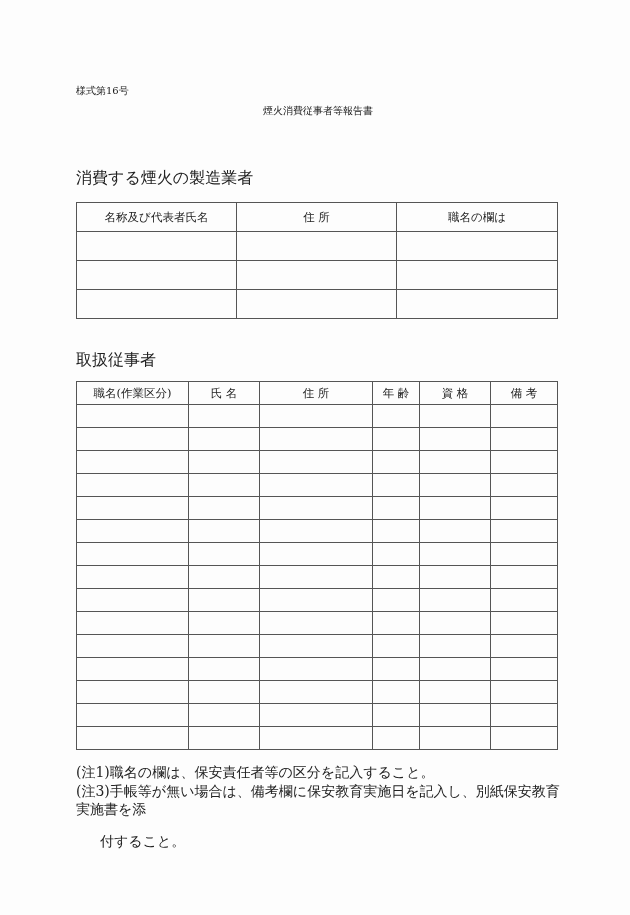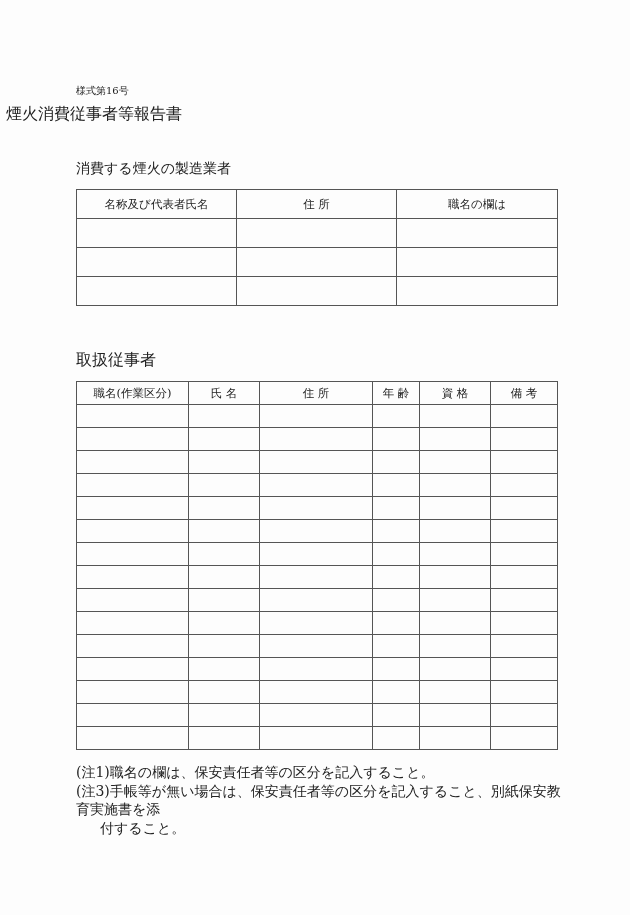--- a/index.html
+++ b/index.html
@@ -3,33 +3,33 @@
   <meta charset="utf-8">
   <style>
     html, body { margin: 0; padding: 0; }
     body {
       width: 630px; height: 915px; background: #fdfdfd; position: relative;
       font-family: "DejaVu Serif", "Liberation Serif", serif; color: #222;
       overflow: hidden;
     }
     .abs { position: absolute; }
     .form-no { left: 76px; top: 84px; font-size: 10px; }
-    .title { left: 0; width: 630px; top: 104px; text-align: left; font-size: 16px; padding-left: 6px; box-sizing: border-box; }
-    .sec1 { left: 76px; top: 160px; font-size: 14px; }
+    .title { left: 0; width: 630px; top: 104px; text-align: center; font-size: 10px; padding-left: 6px; box-sizing: border-box; }
+    .sec1 { left: 76px; top: 168px; font-size: 16px; }
     .sec2 { left: 76px; top: 350px; font-size: 16px; }
     table { border-collapse: collapse; position: absolute; table-layout: fixed; }
     td, th { border: 1px solid #555; padding: 0; font-weight: normal; font-size: 11.5px; text-align: center; }
-    .t1 { left: 76px; top: 189px; width: 481px; }
+    .t1 { left: 76px; top: 202px; width: 481px; }
     .t1 th { height: 28px; }
     .t1 td { height: 28px; }
     .t2 { left: 76px; top: 381px; width: 481px; }
     .t2 th { height: 22px; }
     .t2 td { height: 22px; }
     .notes { left: 76px; top: 763px; font-size: 14px; line-height: 18.5px; width: 490px; }
-    .note-cont { padding-left: 24px; }
+    .note-cont { padding-left: 24px; margin-top: 13px; }
   </style>
 </head>
 <body>
 
 <div class="abs form-no">様式第16号</div>
 <div class="abs title">煙火消費従事者等報告書</div>
 
 <div class="abs sec1">消費する煙火の製造業者</div>
 
 <table class="t1">
@@ -204,15 +204,15 @@
         <td></td>
         <td></td>
         <td></td>
         <td></td>
       </tr>
     </tbody>
 </table>
 
 <div class="abs notes">
   <div>(注1)職名の欄は、保安責任者等の区分を記入すること。</div>
-  <div>(注3)手帳等が無い場合は、保安責任者等の区分を記入すること、別紙保安教育実施書を添</div>
+  <div>(注3)手帳等が無い場合は、備考欄に保安教育実施日を記入し、別紙保安教育実施書を添</div>
   <div class="note-cont">付すること。</div>
 </div>
 
 </body></html>

